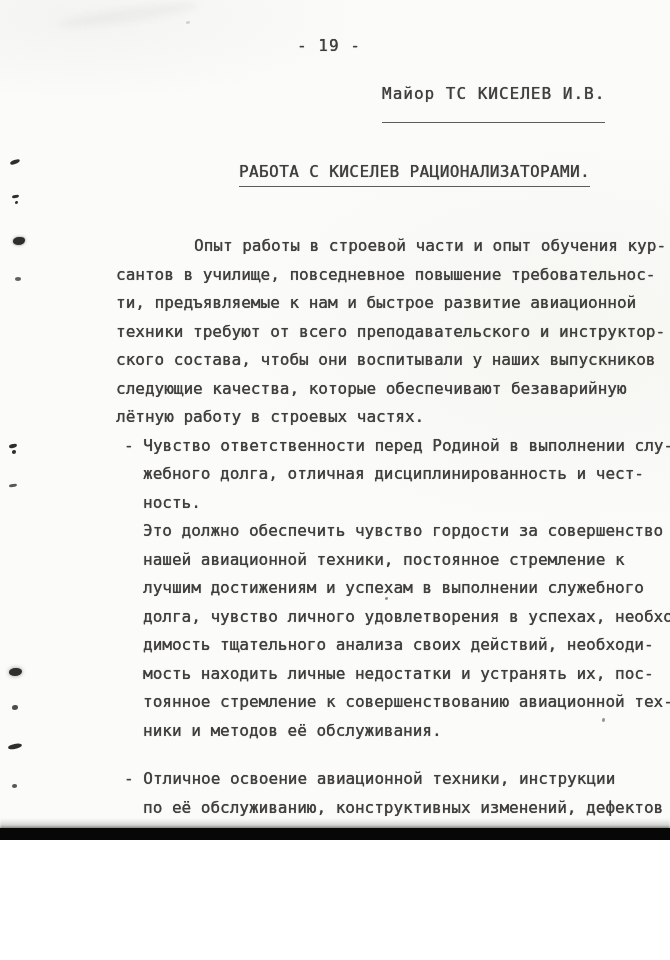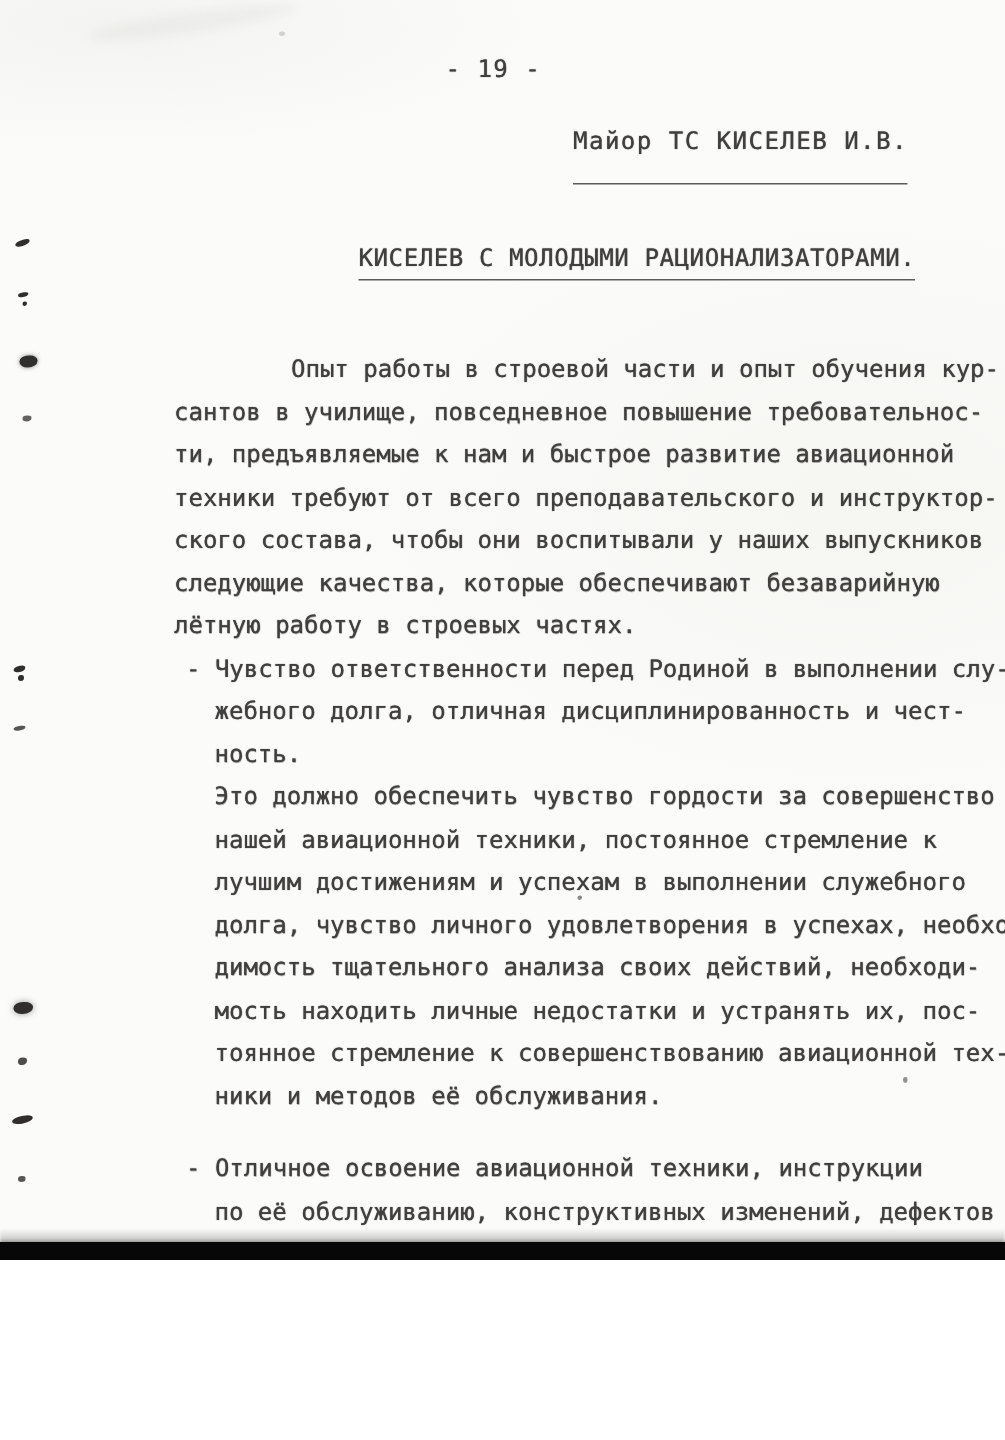--- a/index.html
+++ b/index.html
@@ -95,21 +95,21 @@
 <body>
 
 <div class="page">
 
   <div class="smudge-topleft"></div>
 
   <div class="typed page-number">- 19 -</div>
 
   <div class="typed author">Майор ТС КИСЕЛЕВ И.В.</div>
 
-  <div class="typed doc-title">КИСЕЛЕВ С МОЛОДЫМИ РАЦИОНАЛИЗАТОРАМИ.</div>
+  <div class="typed doc-title">РАБОТА С КИСЕЛЕВ РАЦИОНАЛИЗАТОРАМИ.</div>
 
   <div class="body-column">
     <div class="typed para para1">Опыт работы в строевой части и опыт обучения кур-
 сантов в училище, повседневное повышение требовательнос-
 ти, предъявляемые к нам и быстрое развитие авиационной
 техники требуют от всего преподавательского и инструктор-
 ского состава, чтобы они воспитывали у наших выпускников
 следующие качества, которые обеспечивают безаварийную
 лётную работу в строевых частях.</div>
     <div class="typed para bullet">- Чувство ответственности перед Родиной в выполнении слу-

